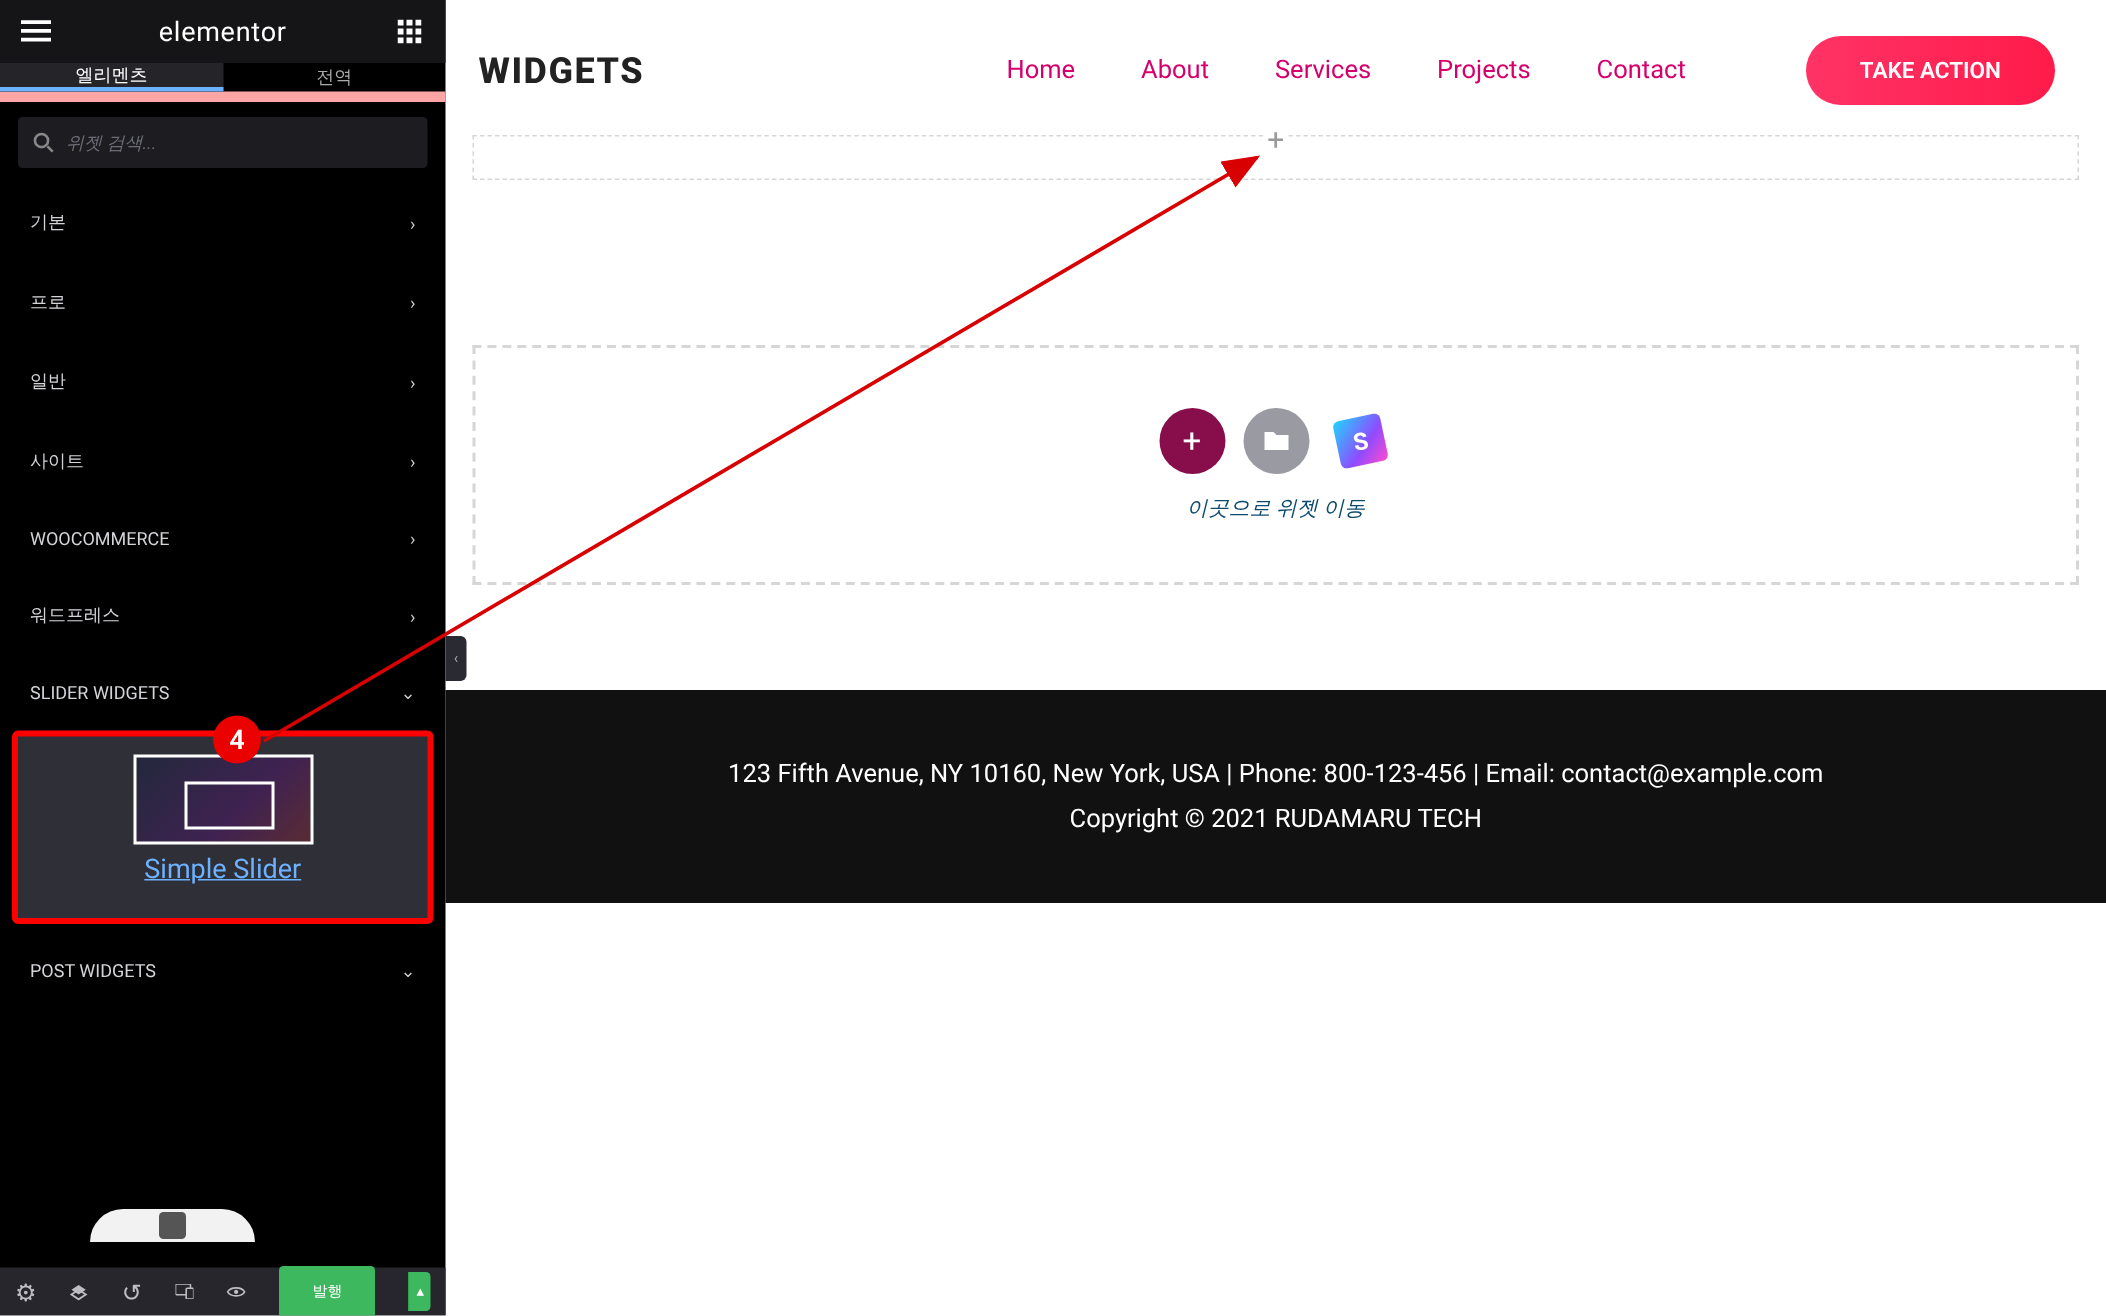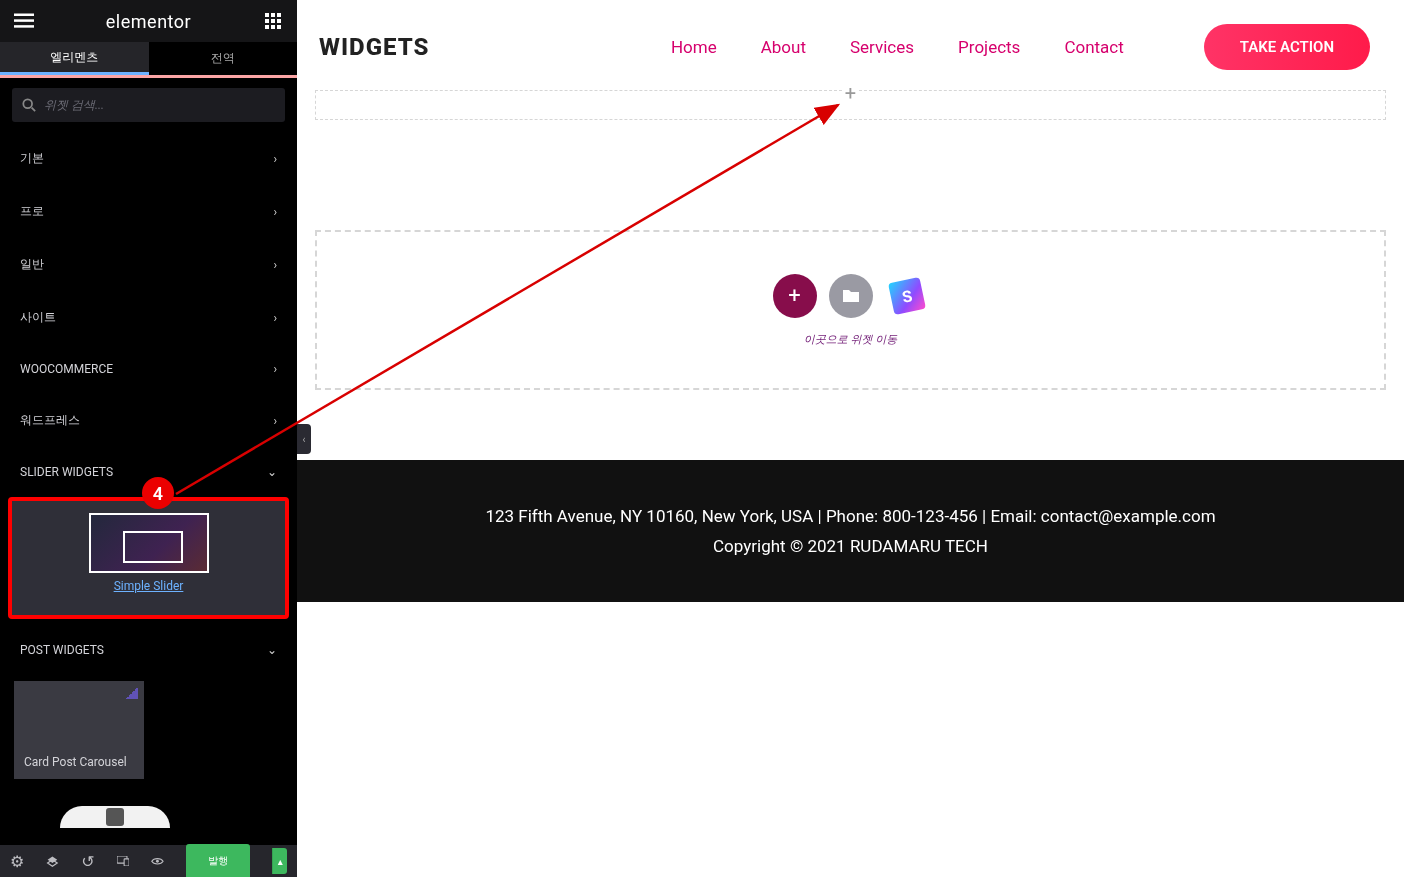--- a/index.html
+++ b/index.html
@@ -50,22 +50,22 @@
 .grid-icon svg { width: 16px; height: 16px; }
 .sb-brand {
   color: #fff;
   font-size: 18px;
   font-weight: 400;
   letter-spacing: 0.5px;
 }
 
 .sb-tabs {
   display: flex;
-  height: 36px;
-  border-bottom: 3px solid #fca5a5;
+  height: 26px;
+  border-bottom: 7px solid #fca5a5;
 }
 .sb-tab {
   flex: 1;
   display: flex;
   align-items: center;
   justify-content: center;
   font-size: 12px;
   color: #aaa;
   cursor: pointer;
 }
@@ -131,21 +131,21 @@
 }
 .slider-preview::after {
   content:"";
   position:absolute;
   top:16px; left:32px;
   width:56px; height:28px;
   border:2px solid #fff;
 }
 .slider-label {
   text-align:center;
-  font-size:12px;
+  font-size:18px;
   color:#6db2ff;
   text-decoration: underline;
 }
 
 .post-widget-box {
   margin: 6px 14px;
   width: 130px;
   height: 98px;
   background: #3a3a42;
   display: flex;
@@ -291,22 +291,22 @@
   position:relative;
 }
 .circle-s .s-shape{
   width:32px;height:32px;
   transform:rotate(-12deg);
   background:linear-gradient(135deg,#1fd6ff,#8f4bff 60%,#ff4bcd);
   display:flex;align-items:center;justify-content:center;
   color:#fff;font-weight:700;font-size:16px;border-radius:4px;
 }
 .drop-label {
-  font-size:11px;
-  color:#701a75;
+  font-size:14px;
+  color:#0c4a6e;
   font-style:italic;
 }
 
 .site-footer {
   position:absolute;
   left:0; right:0;
   top: 460px;
   background:#111;
   height: 142px;
   color:#fff;
@@ -428,24 +428,20 @@
     <div class="slider-widget-box">
       <div class="slider-preview"></div>
       <div class="slider-label">Simple Slider</div>
     </div>
 
     <div class="sb-cat">
         <span>POST WIDGETS</span>
         <span class="chev">⌄</span>
       </div>
 
-    <div class="post-widget-box">
-      <div class="corner"></div>
-      <div class="post-widget-label">Card Post Carousel</div>
-    </div>
   </div>
 
   <div class="float-pill">
     <div class="sq"></div>
   </div>
 
   <div class="sb-footer">
     <span class="ic">⚙</span>
     <span class="ic">
       <svg viewBox="0 0 16 16">

